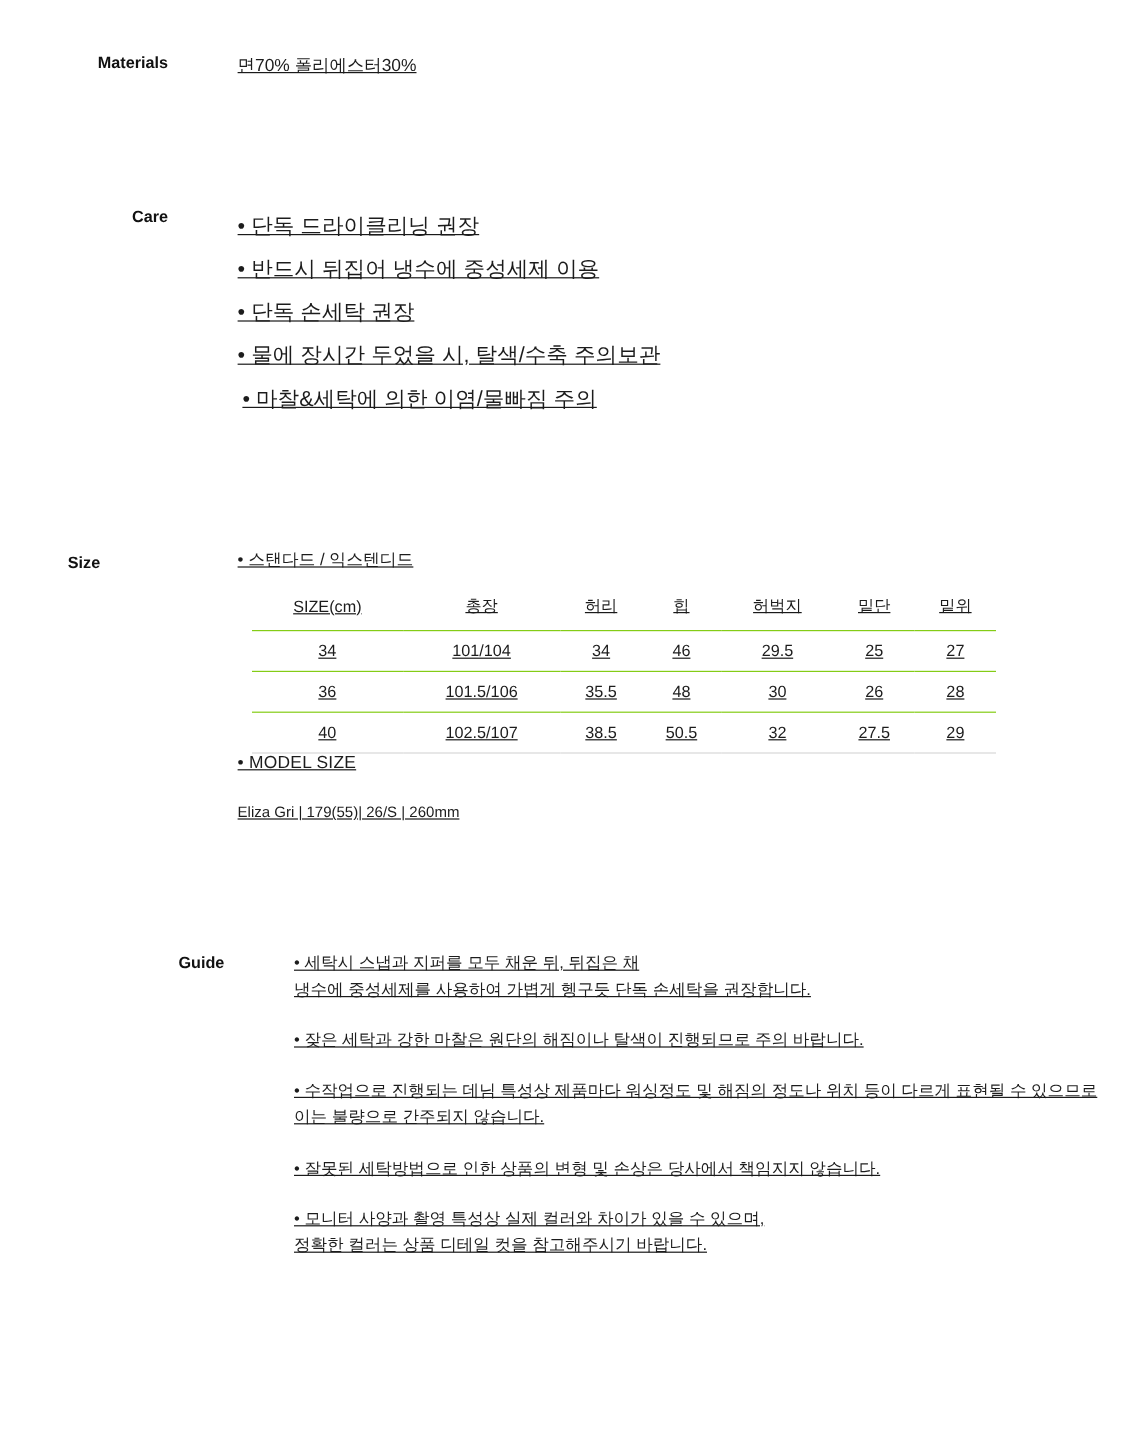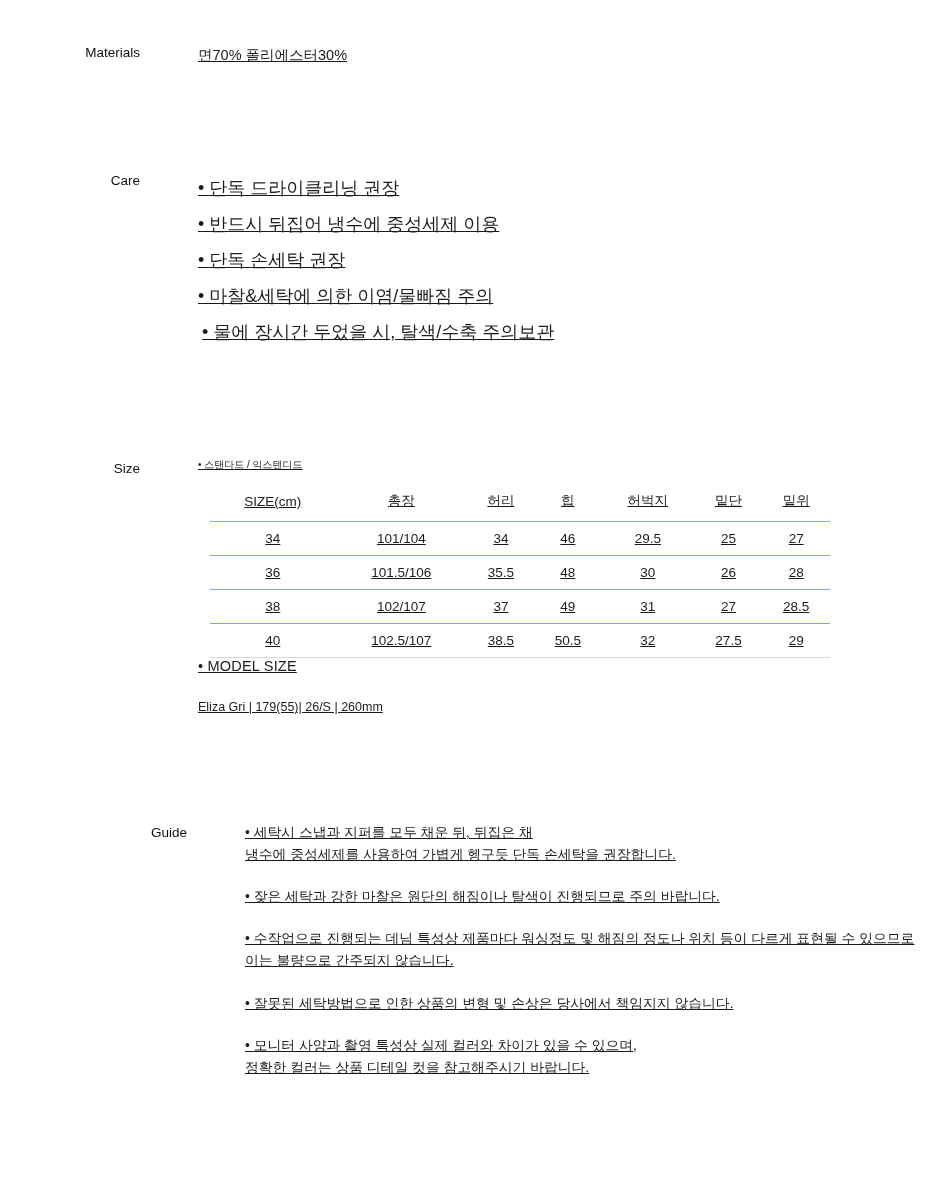--- a/index.html
+++ b/index.html
@@ -23,21 +23,21 @@
   }
   .section {
     display: flex;
     align-items: flex-start;
   }
   .sec-label {
     width: 140px;
     min-width: 140px;
     text-align: right;
     font-size: 13.5px;
-    font-weight: normal;
+    font-weight: bold;
     color: #111111;
     padding-right: 0;
     line-height: 1.4;
   }
   .sec-body {
     padding-left: 58px;
     flex: 1;
     text-decoration: underline;
   }
   .bullet-line {
@@ -56,23 +56,23 @@
   #materials-section { padding-top: 44px; }
 
   
   #care-section { padding-top: 103px; }
   #care-section .sec-label { padding-top: 2px; }
   .care-list .bullet-line { line-height: 2.0; }
   .care-list .bullet-line:last-child { padding-left: 4px; }
 
   
   #size-section { padding-top: 108px; }
-  #size-section .sec-label { padding-top: 2px; }
+  #size-section .sec-label { padding-top: 2px; text-align: center; }
   .size-sub {
-    font-size: 10px;
+    font-size: 14px;
     color: #1c1c1c;
     margin-bottom: 12px;
   }
   table.size-table {
     border-collapse: collapse;
     width: 620px;
     margin-left: 12px;
     margin-top: 6px;
   }
   table.size-table th,
@@ -131,22 +131,22 @@
       <div class="plain-line">면70% 폴리에스터30%</div>
     </div>
   </div>
 
   <div class="section" id="care-section">
     <div class="sec-label">Care</div>
     <div class="sec-body care-list">
       <div class="bullet-line">• 단독 드라이클리닝 권장</div>
       <div class="bullet-line">• 반드시 뒤집어 냉수에 중성세제 이용</div>
       <div class="bullet-line">• 단독 손세탁 권장</div>
+      <div class="bullet-line">• 물에 장시간 두었을 시, 탈색/수축 주의보관</div>
       <div class="bullet-line">• 마찰&amp;세탁에 의한 이염/물빠짐 주의</div>
-      <div class="bullet-line">• 물에 장시간 두었을 시, 탈색/수축 주의보관</div>
     </div>
   </div>
 
   <div class="section" id="size-section">
     <div class="sec-label">Size</div>
     <div class="sec-body">
       <div class="size-sub">• 스탠다드 / 익스텐디드</div>
 
       <table class="size-table">
         <thead>
@@ -171,29 +171,20 @@
             <td>27</td>
           </tr>
           <tr>
             <td>36</td>
             <td>101.5/106</td>
             <td>35.5</td>
             <td>48</td>
             <td>30</td>
             <td>26</td>
             <td>28</td>
-          </tr>
-          <tr>
-            <td>38</td>
-            <td>102/107</td>
-            <td>37</td>
-            <td>49</td>
-            <td>31</td>
-            <td>27</td>
-            <td>28.5</td>
           </tr>
           <tr>
             <td>40</td>
             <td>102.5/107</td>
             <td>38.5</td>
             <td>50.5</td>
             <td>32</td>
             <td>27.5</td>
             <td>29</td>
           </tr>

